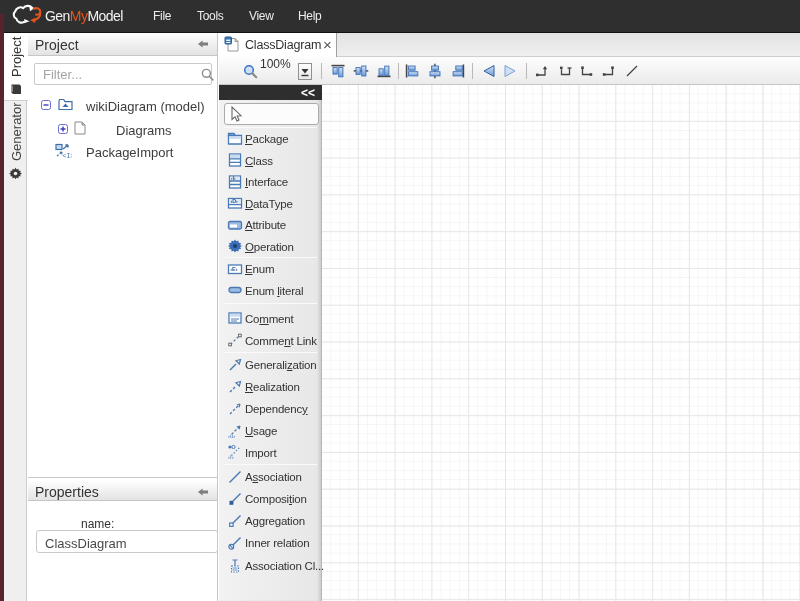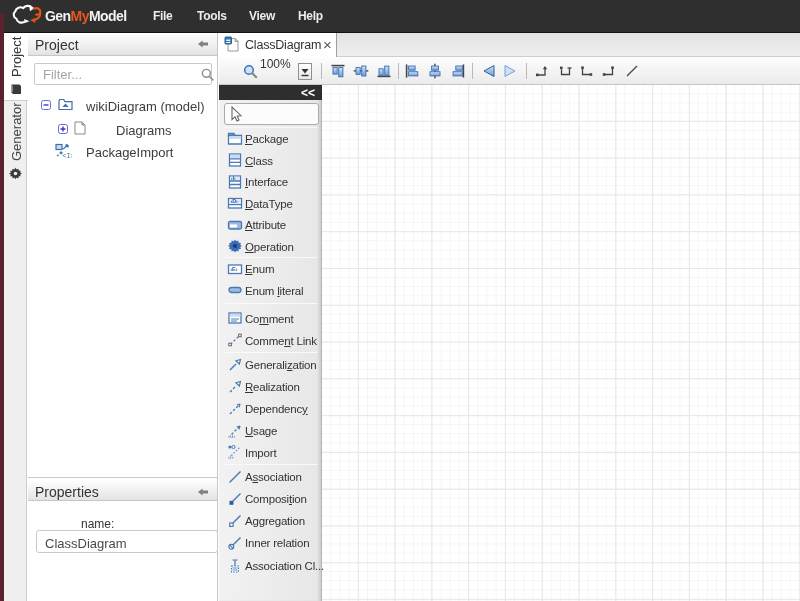--- a/index.html
+++ b/index.html
@@ -4,23 +4,23 @@
 <style>
 * { margin:0; padding:0; box-sizing:border-box; }
 html,body { width:800px; height:601px; overflow:hidden; }
 body { font-family:"Liberation Sans", sans-serif; background:#fff; position:relative; }
 .abs { position:absolute; }
 
 
 #menubar { left:0; top:0; width:800px; height:33px;
   background:#2f2f2f;
   border-bottom:1px solid #121212; z-index:30; }
-#logo-text { left:45px; top:8px; font-size:14px; font-weight:bold; color:#f2f2f2; letter-spacing:-0.55px; }
+#logo-text { left:45px; top:8px; font-size:14px; font-weight:normal; color:#f2f2f2; letter-spacing:-0.55px; }
 #logo-text .my { color:#e8571d; }
-.menu { top:9px; font-size:12px; font-weight:bold; letter-spacing:-0.3px; color:#ededed; }
+.menu { top:9px; font-size:12px; font-weight:normal; letter-spacing:-0.3px; color:#ededed; }
 
 
 #stripe { left:0; top:14px; width:4px; height:587px; background:#58232c; z-index:40; }
 
 
 #rail { left:4px; top:33px; width:23px; height:568px; background:#efefef; border-right:1px solid #cccccc; z-index:5; }
 #tab-project { left:4px; top:33px; width:24px; height:68px; background:#ffffff; border-bottom:1px solid #cfcfcf; z-index:6; }
 .vtext { font-size:13px; color:#333; white-space:nowrap; transform:rotate(-90deg); transform-origin:0 0; z-index:8; }
 
 

